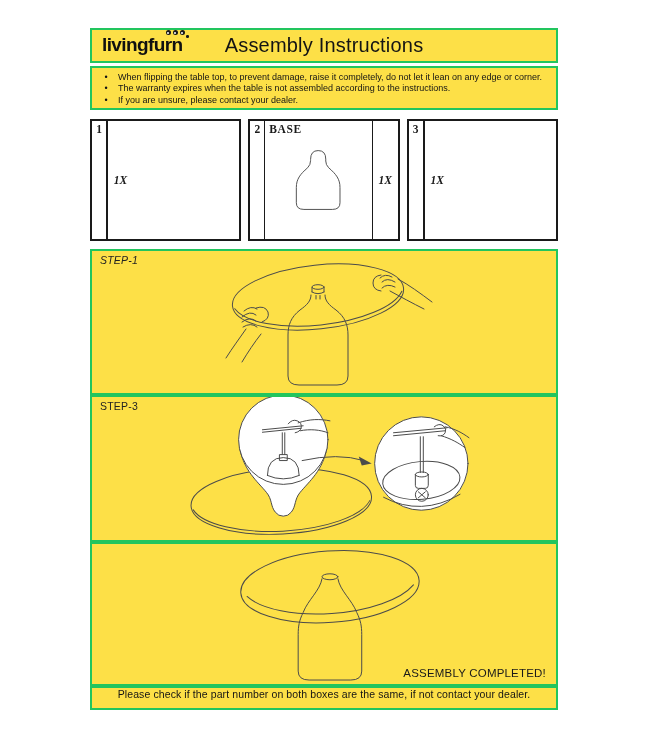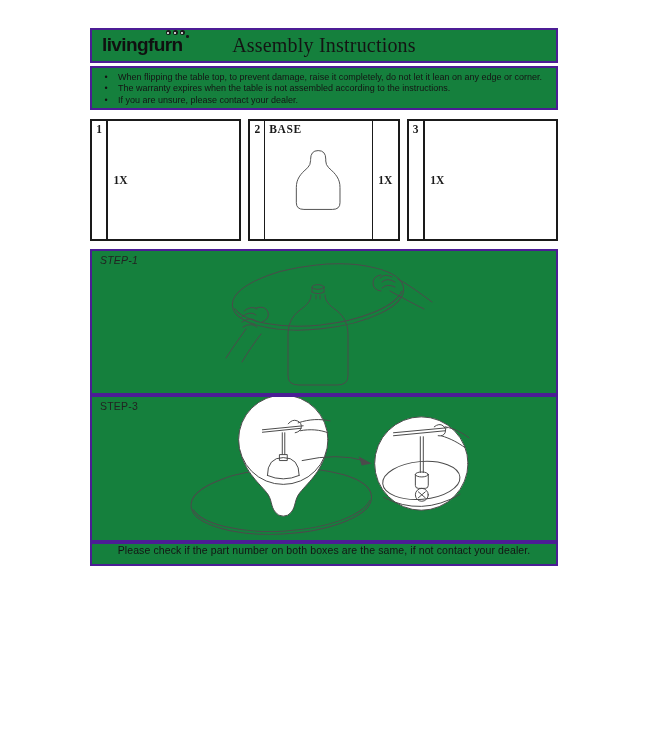--- a/index.html
+++ b/index.html
@@ -1,46 +1,46 @@
 <!DOCTYPE html>
 <html><head>
 <meta charset="utf-8">
 <style>
   html,body { margin:0; padding:0; background:#ffffff; }
   .page {
     position:relative; width:650px; height:750px; background:#fff;
     font-family:"Liberation Sans", sans-serif; color:#1a1a1a; overflow:hidden;
   }
   .content { position:absolute; left:90px; top:28px; width:468px; }
-  .box { border:2px solid #4c1d95; box-sizing:border-box; background:#15803d; }
+  .box { border:2px solid #22c55e; box-sizing:border-box; background:#fde047; }
 
   
   .header-box { position:relative; height:35px; }
   .logo { position:absolute; left:10px; top:4px; font-weight:bold; font-size:19px; letter-spacing:-0.6px; color:#101010; }
   .logo-dots { position:absolute; top:-4px; right:-2px; display:flex; gap:2px; }
   .logo-dot { position:relative; width:5px; height:5px; border-radius:50%; background:#191919; }
   .logo-dot::after { content:""; position:absolute; left:1.5px; top:1.5px; width:2px; height:2px; border-radius:50%; background:#fff; }
   .logo-mark { position:absolute; right:-6px; top:1px; width:2.5px; height:2.5px; border-radius:50%; background:#191919; }
-  .doc-title { position:absolute; left:0; right:0; top:50%; transform:translateY(-52%); text-align:center; font-size:20px; letter-spacing:0.2px; color:#141414;font-family:Liberation Serif, serif; }
+  .doc-title { position:absolute; left:0; right:0; top:50%; transform:translateY(-52%); text-align:center; font-size:20px; letter-spacing:0.2px; color:#141414; }
 
   
   .notes-box { margin-top:3px; height:44px; padding:4px 8px 0 2px; font-size:9px; line-height:11.4px; color:#141414; }
   .note-row { display:flex; }
   .note-bullet { flex:none; width:24px; text-align:center; }
   .note-text { flex:1; }
 
   
   .parts-row { margin-top:9px; height:122px; display:flex; gap:7px; }
   .part { flex:1; border:2px solid #1a1a1a; box-sizing:border-box; display:flex; background:#fff; }
   .serif { font-family:"Liberation Serif", serif; font-weight:bold; }
   .part-num { width:14px; border-right:1.5px solid #1a1a1a; font-size:11.5px; text-align:center; padding-top:2px; }
   .part-main { flex:1; position:relative; }
   .part-label { position:absolute; top:2px; left:4px; font-size:11.5px; letter-spacing:0.6px; }
   .part-main svg { position:absolute; inset:0; width:100%; height:100%; }
-  .part-qty { width:25px; border-left:1.5px solid #1a1a1a; display:flex; align-items:center; justify-content:center; font-size:11.5px; }
+  .part-qty { width:25px; border-left:1.5px solid #1a1a1a; display:flex; align-items:center; justify-content:center; font-size:11.5px;font-style:italic; }
 
   
   .step-box { position:relative; }
   .step1 { margin-top:8px; height:146px;font-style:italic; }
   .step2 { height:147px; }
   .final { height:144px; }
   .step-label { position:absolute; top:3px; left:8px; font-size:10.5px; letter-spacing:0.2px; color:#222; }
   .fill-svg { position:absolute; inset:0; width:100%; height:100%; }
   .completed-label { position:absolute; right:10px; bottom:5px; font-size:11.5px; letter-spacing:0.2px; color:#1a1a1a; }
 
@@ -167,19 +167,34 @@
           <path d="M329,40 L329,76 M332,40 L332,76"></path>
           <ellipse cx="330.5" cy="78" rx="6.5" ry="2.5"></ellipse>
           <path d="M324,78 L324,89 Q324,92 327,92 L334,92 Q337,92 337,89 L337,78"></path>
           <circle cx="330.5" cy="98.5" r="6.5"></circle>
           <path d="M327,95.5 L334,101.5 M334,95.5 L327,101.5"></path>
         </g>
       </svg>
       <div class="step-label">STEP-3</div>
     </div>
 
+    <div class="box step-box final">
+      <svg class="fill-svg" viewBox="0 0 464 141" preserveAspectRatio="xMidYMid meet">
+        <g fill="none" stroke="#4b4b4b" stroke-width="1" stroke-linecap="round">
+
+          <ellipse cx="238" cy="33" rx="8" ry="3"></ellipse>
+          <path d="M230,35 C228,47 216,56 211,69 C207,77 206,83 206,91 L206,128 Q206,137 217,137 L259,137 Q270,137 270,128 L270,91 C270,83 269,77 265,69 C260,56 248,47 246,35"></path>
+
+          <g transform="rotate(-4 238 43)">
+            <ellipse cx="238" cy="43" rx="90" ry="36"></ellipse>
+            <path d="M154,47 A90,36 0 0 0 322,47"></path>
+          </g>
+        </g>
+      </svg>
+      <div class="completed-label">ASSEMBLY COMPLETED!</div>
+    </div>
 
     <div class="box footer-box">
       <span>Please check if the part number on both boxes are the same, if not contact your dealer.</span>
     </div>
 
   </div>
 </div>
 
 </body></html>

